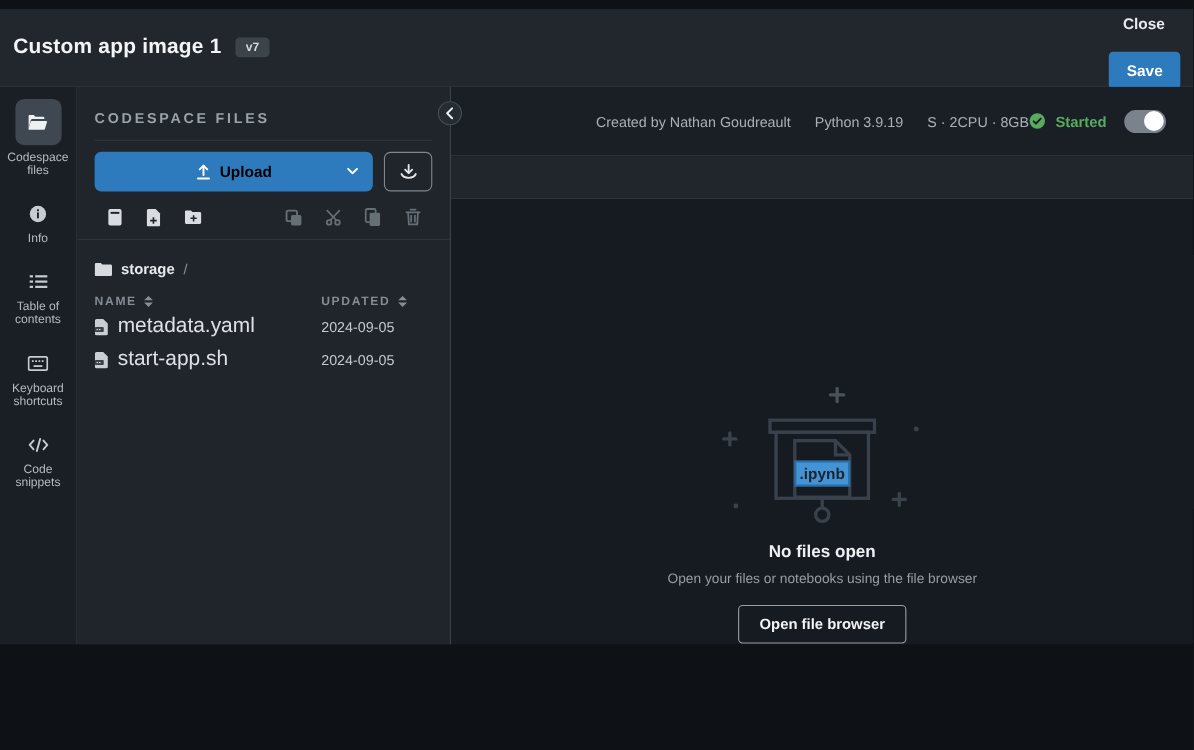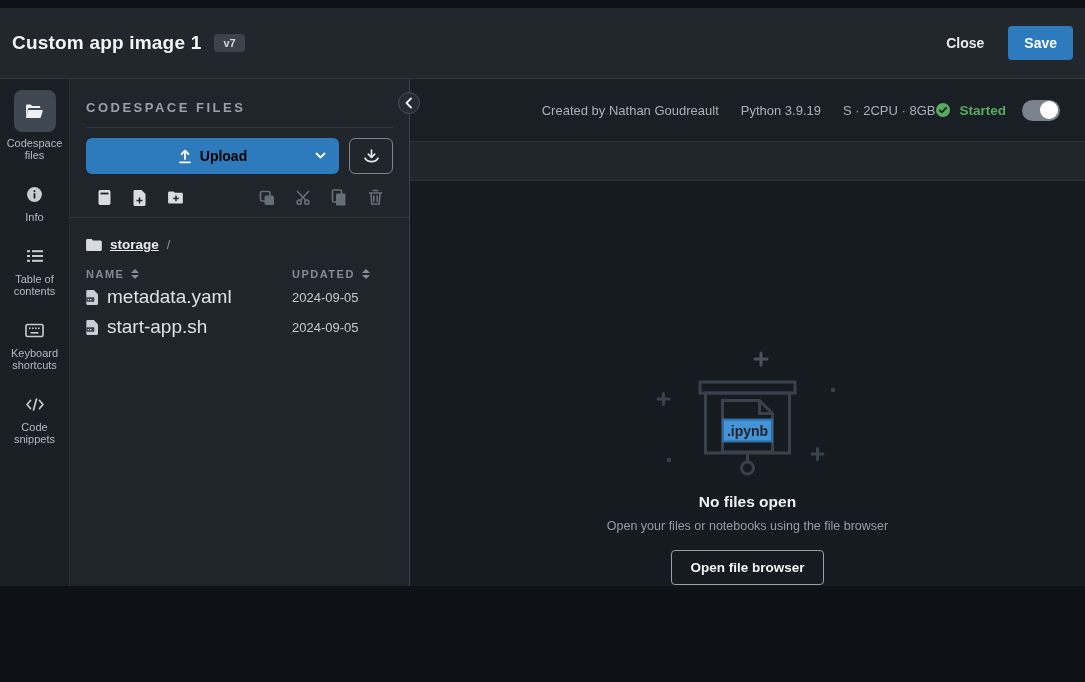--- a/index.html
+++ b/index.html
@@ -7,21 +7,21 @@
   body { font-family:"Liberation Sans", sans-serif; }
   .app { position:relative; width:1085px; height:578px; background:#161b21; overflow:hidden; color:#e8ebee;margin-top:8px; }
 
   
   .header { height:71px; background:#22272e; border-bottom:1px solid #2e343c;
             display:flex; align-items:center; justify-content:space-between; padding:0 12px; }
   .title-wrap { display:flex; align-items:center; gap:13px; }
   .page-title { font-size:19px; font-weight:bold; color:#f2f4f6; letter-spacing:.2px; }
   .version-badge { background:#3d434b; color:#d6dadd; font-size:11px; font-weight:bold;
                    padding:3px 9px; border-radius:4px; }
-  .header-actions { display:flex; align-items:center; gap:10px; }
+  .header-actions { display:flex; align-items:flex-end; gap:10px;flex-direction:column; }
   .btn-ghost { background:transparent; border:none; color:#e9ebee; font-size:14px; font-weight:bold;
                font-family:inherit; padding:8px 14px; cursor:pointer; }
   .btn-primary { background:#2d7abd; border:none; color:#fff; font-size:14px; font-weight:bold;
                  font-family:inherit; padding:9px 16px; border-radius:4px; cursor:pointer; }
 
   
   .body { position:relative; display:flex; height:611px; }
 
   
   .sidebar { width:70px; background:#1a1f26; border-right:1px solid #262c34; display:flex;
@@ -51,21 +51,21 @@
   .download-btn { width:44px; background:transparent; border:1px solid #7e868f; border-radius:6px;
                   cursor:pointer; display:flex; align-items:center; justify-content:center; }
   .toolbar { display:flex; align-items:center; margin:15px 26px 0; }
   .toolbar .grp { display:flex; gap:20px; }
   .toolbar .spacer { flex:1; }
   .tool-btn { background:none; border:none; padding:0; cursor:pointer; width:16px; height:17px;
               display:flex; align-items:center; justify-content:center; }
   .tool-btn.disabled { cursor:default; }
   .divider.full { margin-top:11px; }
   .breadcrumb { display:flex; align-items:center; gap:8px; padding:19px 16px 0; }
-  .breadcrumb .crumb { font-size:13.5px; font-weight:bold; color:#e8ebee; cursor:pointer;text-decoration:underline; }
+  .breadcrumb .crumb { font-size:13.5px; font-weight:bold; color:#e8ebee; cursor:pointer; }
   .breadcrumb .sep { color:#8b939c; font-size:13px; }
   .file-table { margin:14px 16px 0; }
   .thead { display:flex; align-items:center; height:16px; }
   .th { display:flex; align-items:center; font-size:11px; font-weight:bold; letter-spacing:1.5px;
         color:#848c95; cursor:pointer; }
   .col-name { width:206px; }
   .sort { display:inline-flex; flex-direction:column; gap:2px; margin-left:7px; }
   .sort i { width:0; height:0; border-left:4px solid transparent; border-right:4px solid transparent; }
   .sort .up { border-bottom:4px solid #868e97; }
   .sort .down { border-top:4px solid #868e97; }

